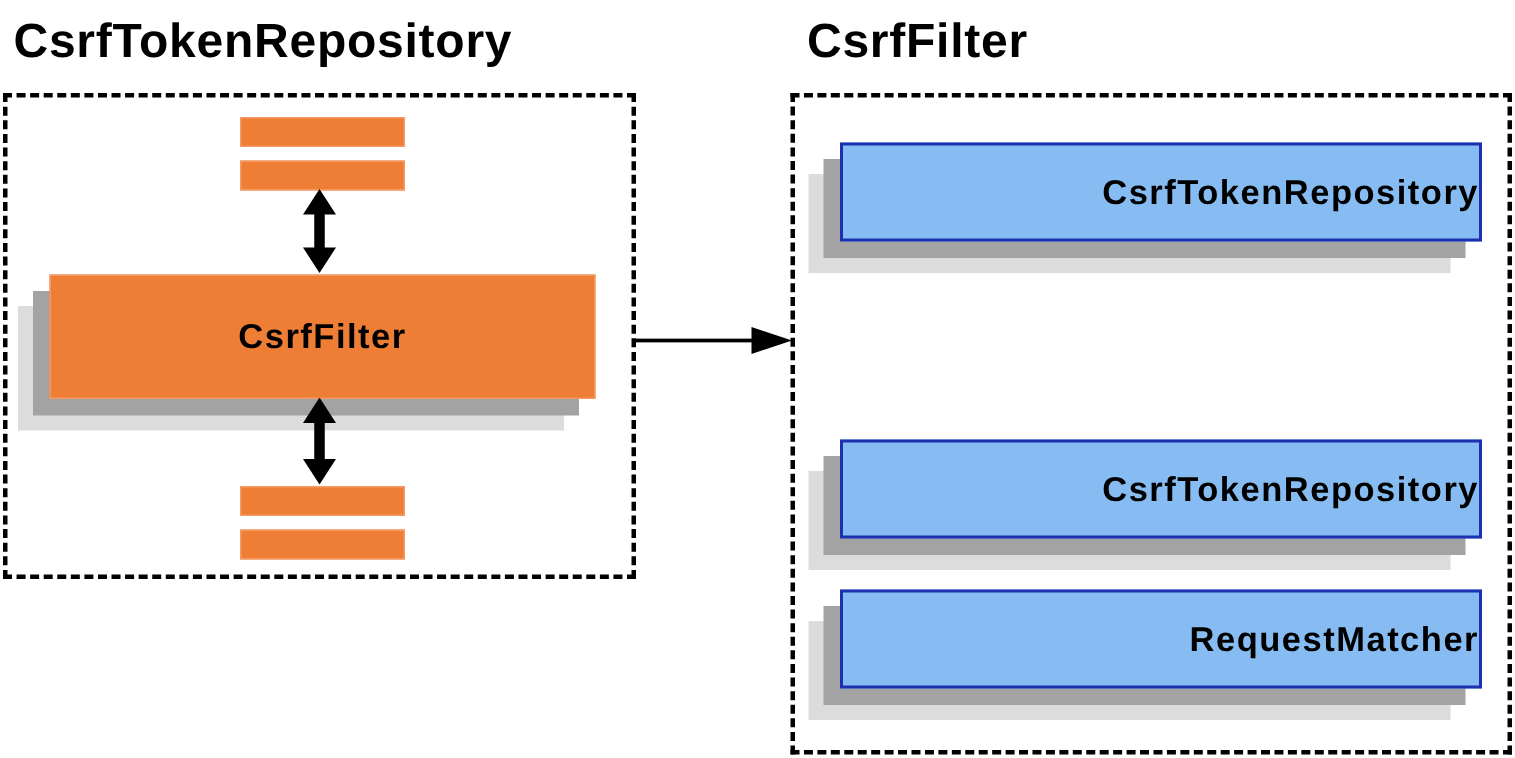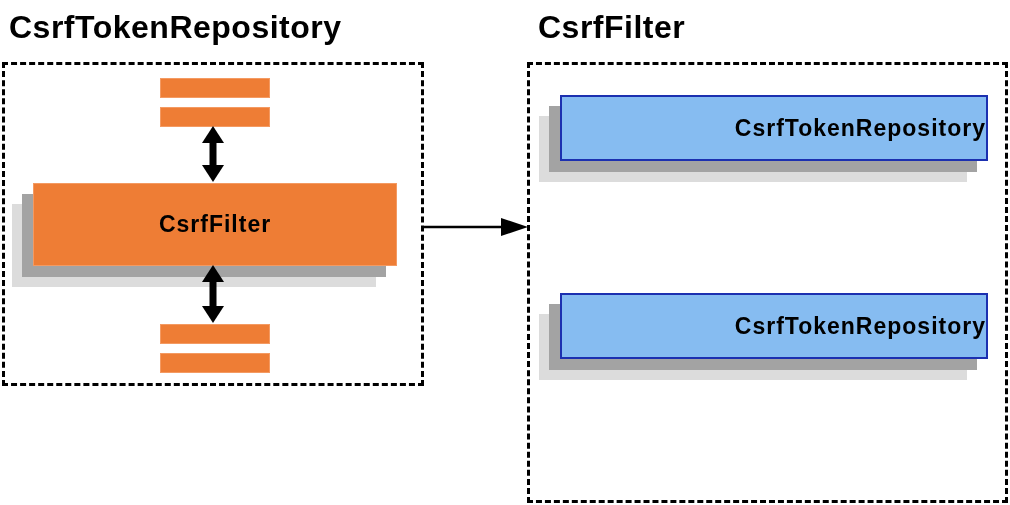--- a/index.html
+++ b/index.html
@@ -126,15 +126,18 @@
     <polygon points="104,11 77,2 77,20" fill="#000"></polygon>
   </svg>
 
   <div class="panel right-panel">
     <div class="blue-box blue-box-0">
       <span>CsrfTokenRepository</span>
     </div>
     <div class="blue-box blue-box-2">
       <span>CsrfTokenRepository</span>
     </div>
+    <div class="blue-box blue-box-3">
+      <span>RequestMatcher</span>
+    </div>
   </div>
 
 </div>
 
 </body></html>

